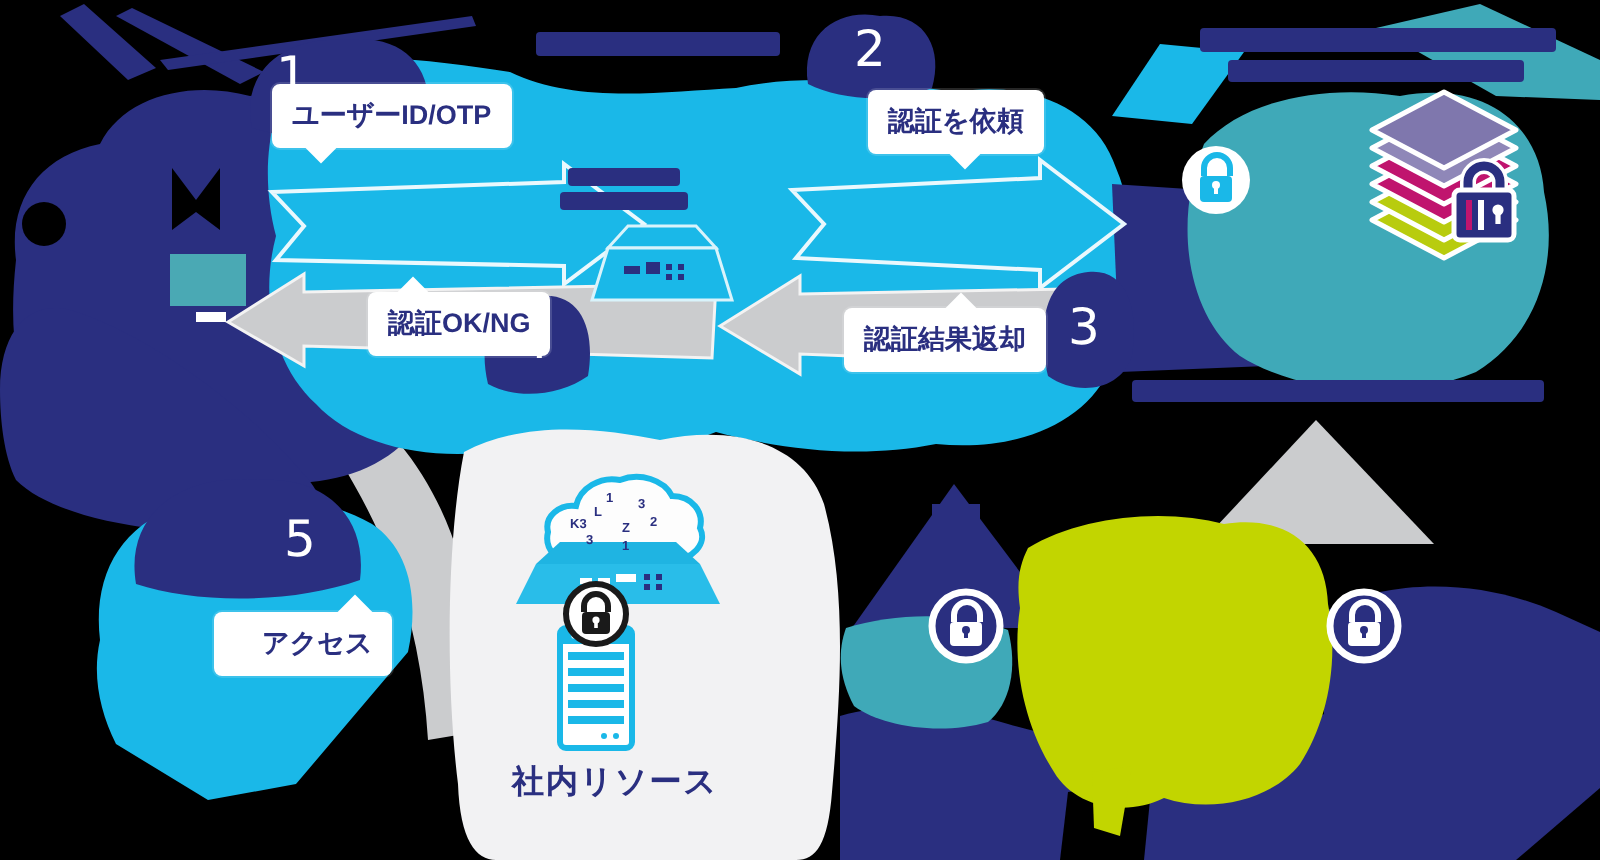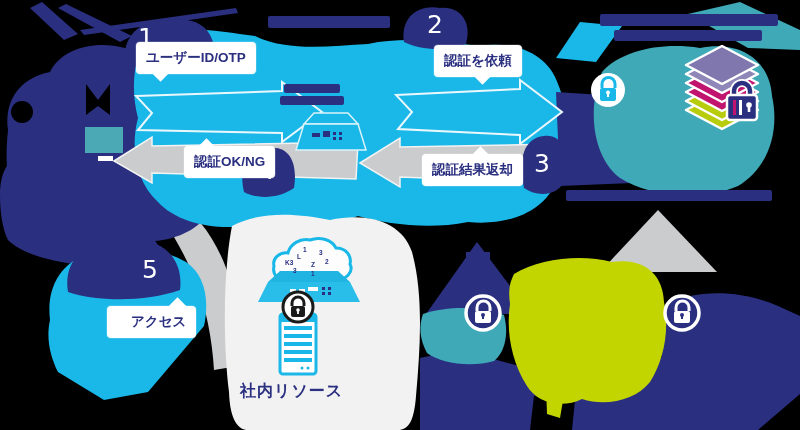--- a/index.html
+++ b/index.html
@@ -16,21 +16,21 @@
   .bubble{
     position:absolute;background:#fff;border-radius:4px;color:#2a2f80;
     font-size:13.5px;font-weight:600;line-height:1.35;padding:7px 10px;
     white-space:nowrap;box-shadow:0 0 0 1px rgba(255,255,255,.15);
   }
   .tail{position:absolute;width:13px;height:13px;background:#fff;transform:rotate(45deg);}
   .tail.down{bottom:-5px;left:18px;}
   .tail.up{top:-5px;left:16px;}
   .tail.up-right{top:-6px;right:12px;}
   .resources{
-    position:absolute;left:240px;top:381px;width:135px;text-align:left;
+    position:absolute;left:240px;top:381px;width:135px;text-align:center;
     color:#2a2f80;font-size:16px;font-weight:600;letter-spacing:1px;
   }
   .cloudglyphs{position:absolute;left:281px;top:245px;width:58px;height:34px;
     color:#2a2f80;font-size:6.5px;font-weight:700;}
   .cloudglyphs span{position:absolute;}
   .cg0{left:4px;top:14px;} .cg1{left:16px;top:8px;} .cg2{left:30px;top:16px;}
   .cg3{left:22px;top:1px;} .cg4{left:38px;top:4px;} .cg5{left:44px;top:13px;}
   .cg6{left:30px;top:25px;} .cg7{left:12px;top:22px;}
 </style>
 </head>

